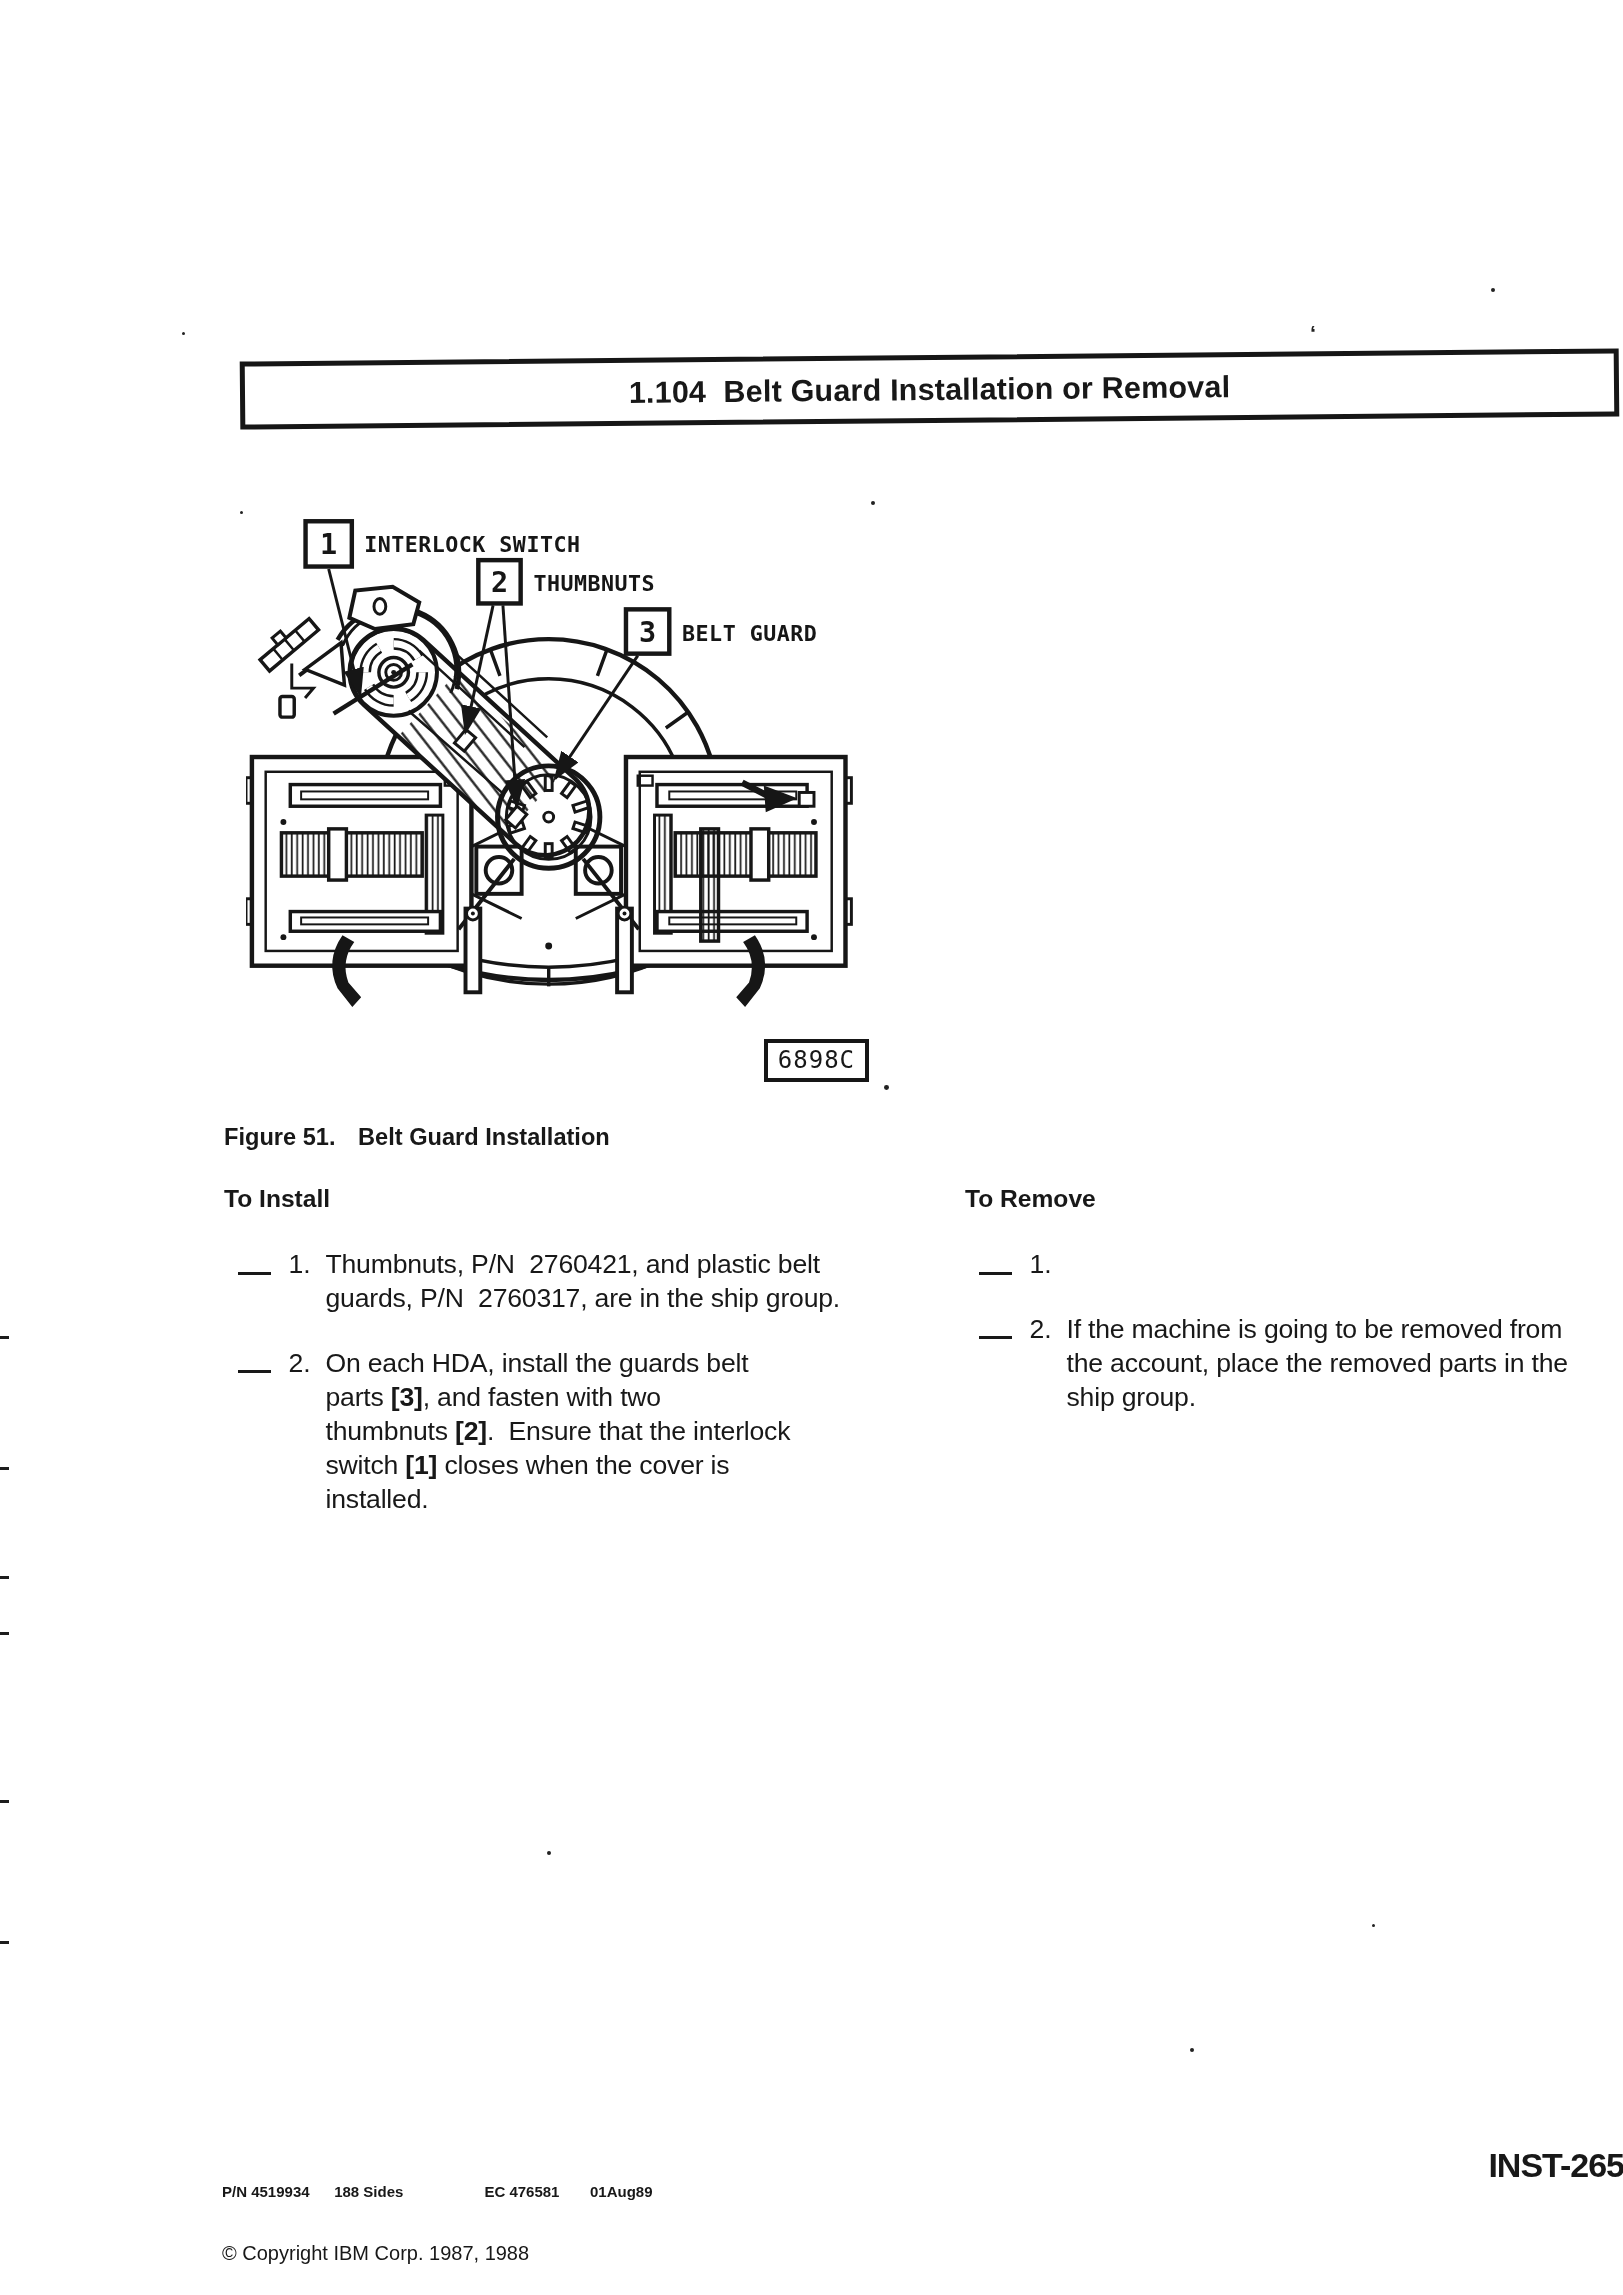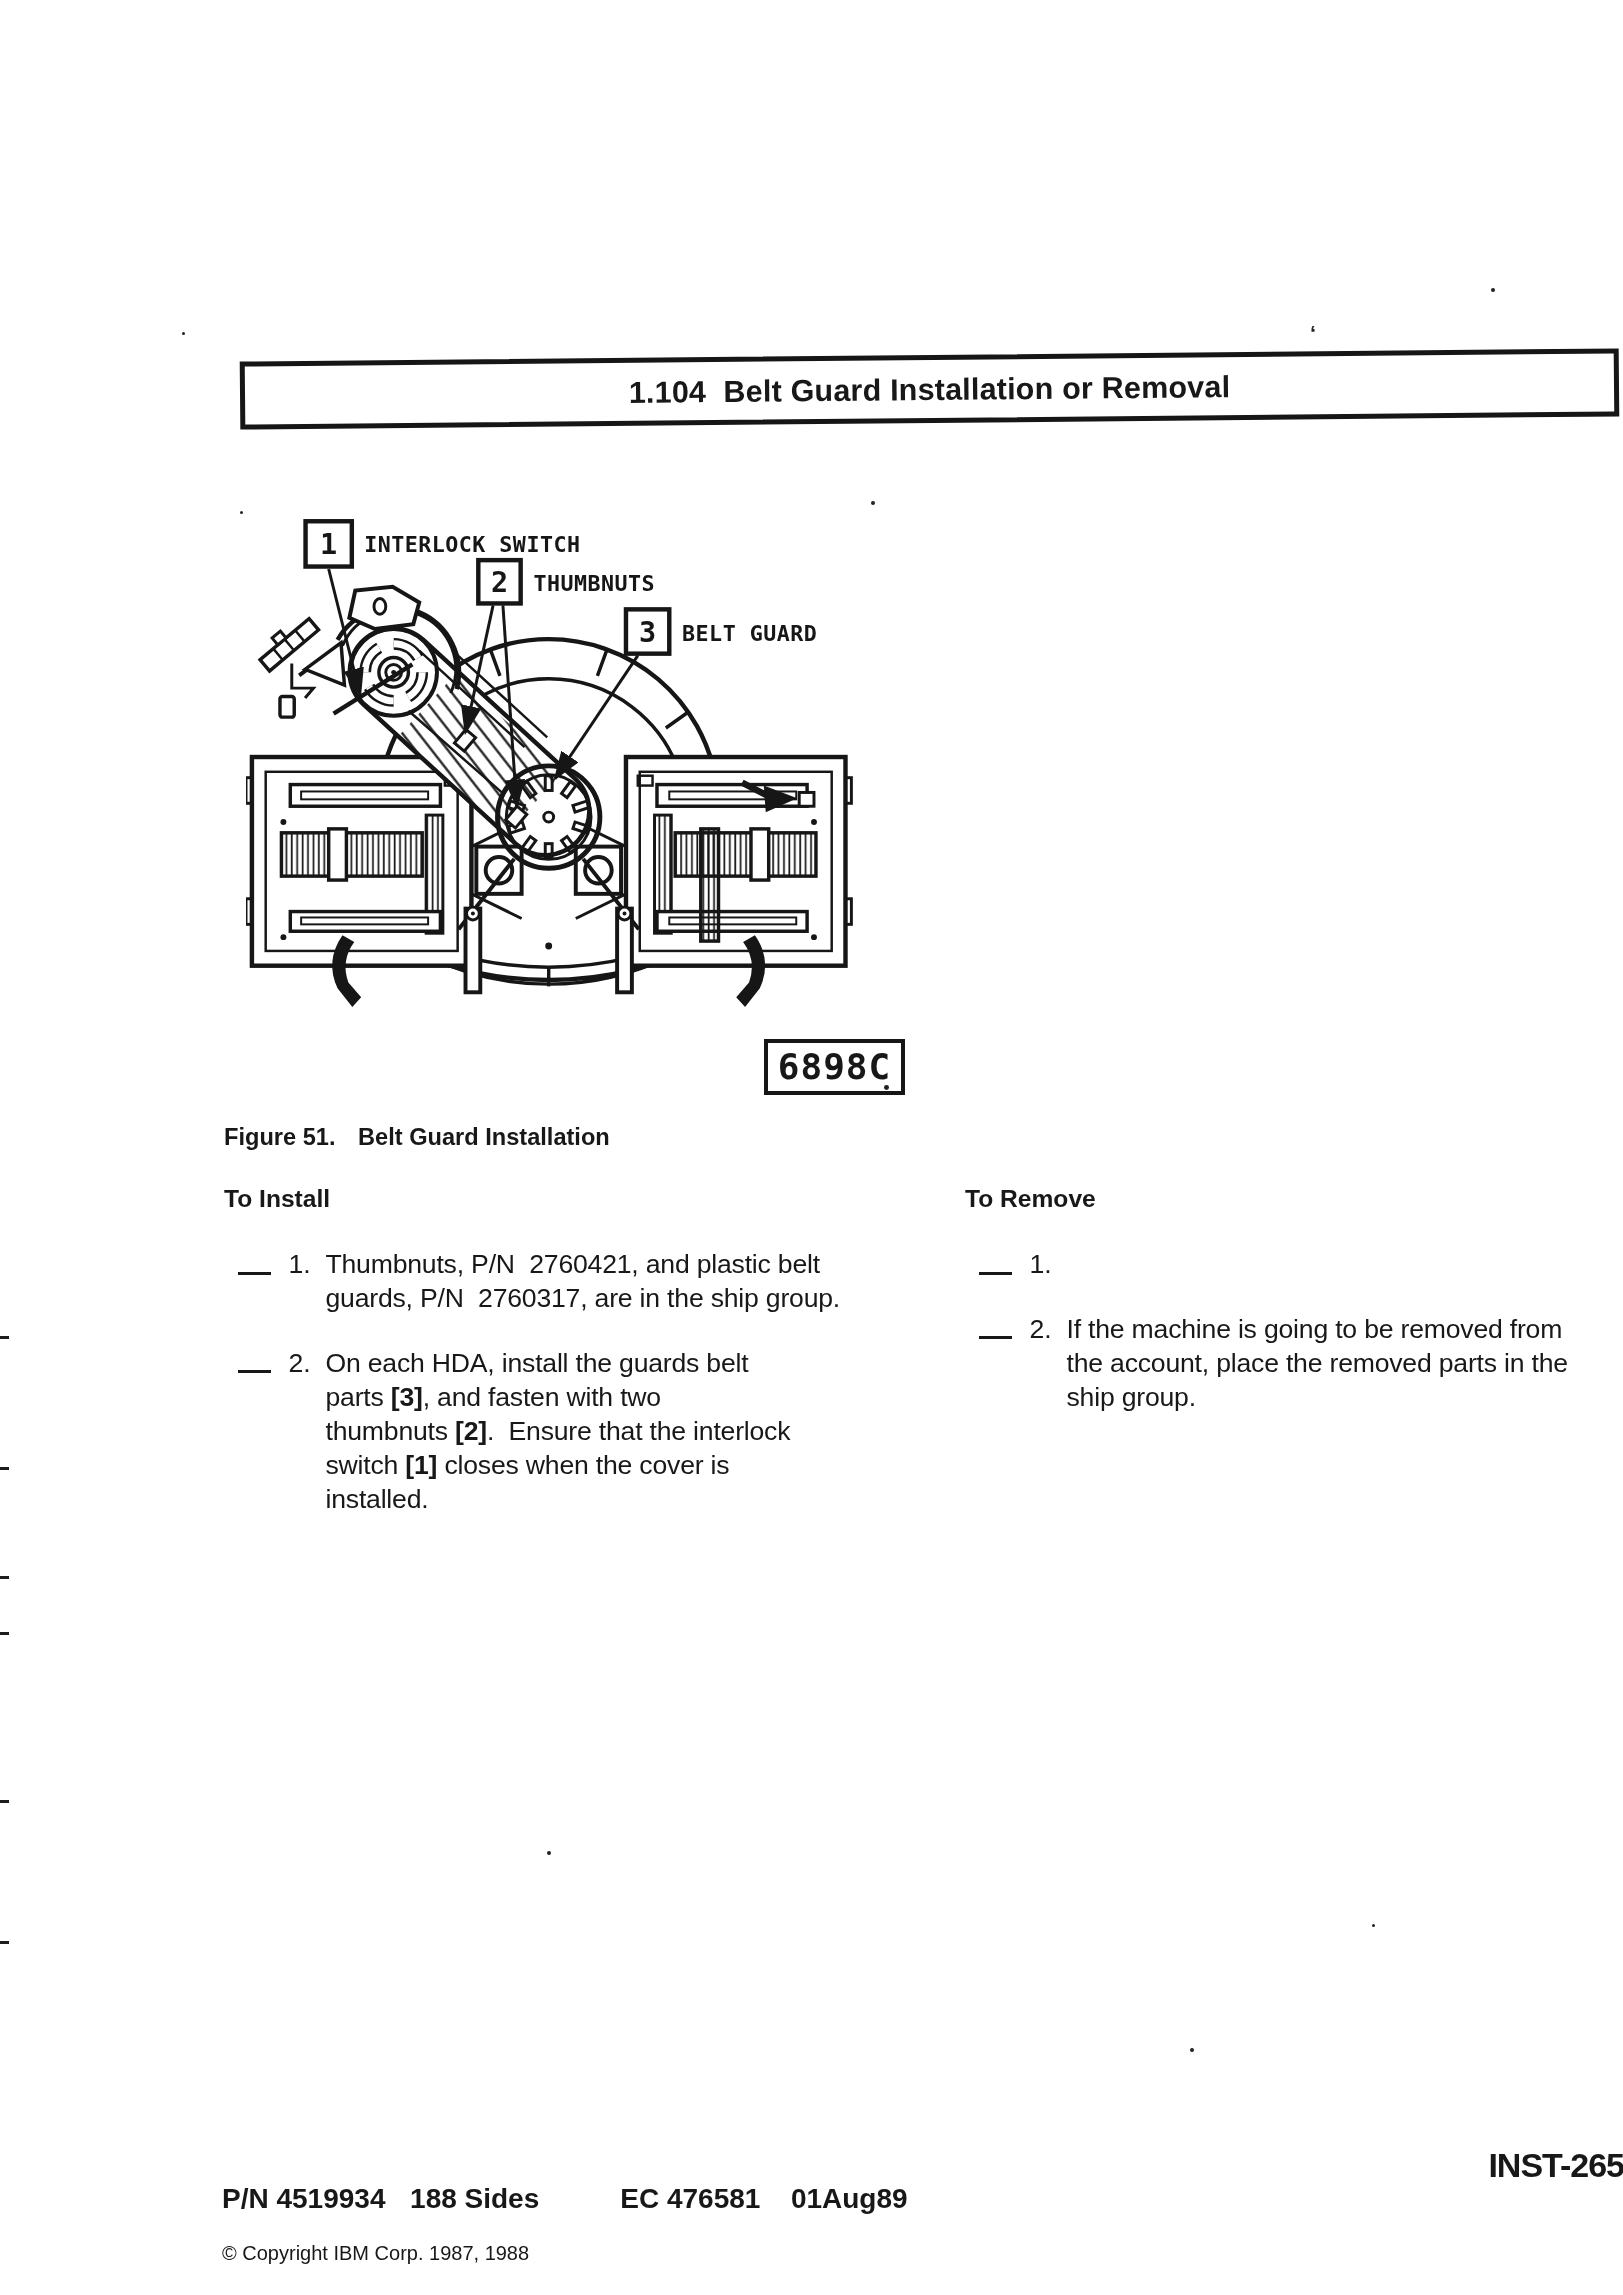--- a/index.html
+++ b/index.html
@@ -24,21 +24,21 @@
   
   .diagram{position:absolute;left:246px;top:502px;width:630px;height:512px;}
   .diagram svg{display:block;}
   .co-num{font-family:"DejaVu Sans Mono", monospace;font-size:58px;font-weight:bold;fill:#161616;}
   .co-label{font-family:"DejaVu Sans Mono", monospace;font-size:44px;font-weight:bold;fill:#161616;letter-spacing:1px;}
 
   
   .artid-box{
     position:absolute;left:764px;top:1039px;
     border:4.9px solid #161616;padding:3px 9.8px 3.9px 9.8px;
-    font-family:"DejaVu Sans Mono", monospace;font-size:36px;font-weight:bold;
+    font-family:"DejaVu Sans Mono", monospace;font-size:24px;font-weight:normal;
     letter-spacing:1px;
   }
 
   
   .fig-caption{position:absolute;left:224px;top:1124px;font-size:23.6px;font-weight:bold;}
   .fig-caption .gap{display:inline-block;width:22.6px;}
 
   .column{position:absolute;}
   .col-install{left:224px;top:1185px;width:713px;}
   .col-remove{left:965px;top:1185px;width:674px;}
@@ -47,21 +47,21 @@
   .step{display:flex;align-items:flex-start;margin-bottom:30.5px;}
   .blank{width:33px;height:24.6px;border-bottom:3.4px solid #181818;flex:0 0 auto;margin-left:13.8px;}
   .step-num{flex:0 0 auto;width:37px;margin-left:17.7px;font-size:26.6px;line-height:34px;}
   .step-text{
     font-size:26.6px;line-height:34px;letter-spacing:-0.2px;
     white-space:pre-wrap;flex:0 0 auto;max-width:581px;
   }
   .bref{font-weight:bold;}
 
   
-  .footer-line1{position:absolute;left:222px;top:2183px;font-size:28px;font-weight:bold;white-space:nowrap;}
+  .footer-line1{position:absolute;left:222px;top:2183px;font-size:15px;font-weight:bold;white-space:nowrap;}
   .footer-line1 .f-sides{margin-left:24.6px;}
   .footer-line1 .f-ec{margin-left:81px;}
   .footer-line1 .f-date{margin-left:30.5px;}
   .footer-line2{position:absolute;left:222px;top:2213px;font-size:20px;margin-top:29px;}
   .page-number{
     position:absolute;right:0px;top:2146px;
     font-size:34px;font-weight:bold;letter-spacing:-1px;
   }
 
   

